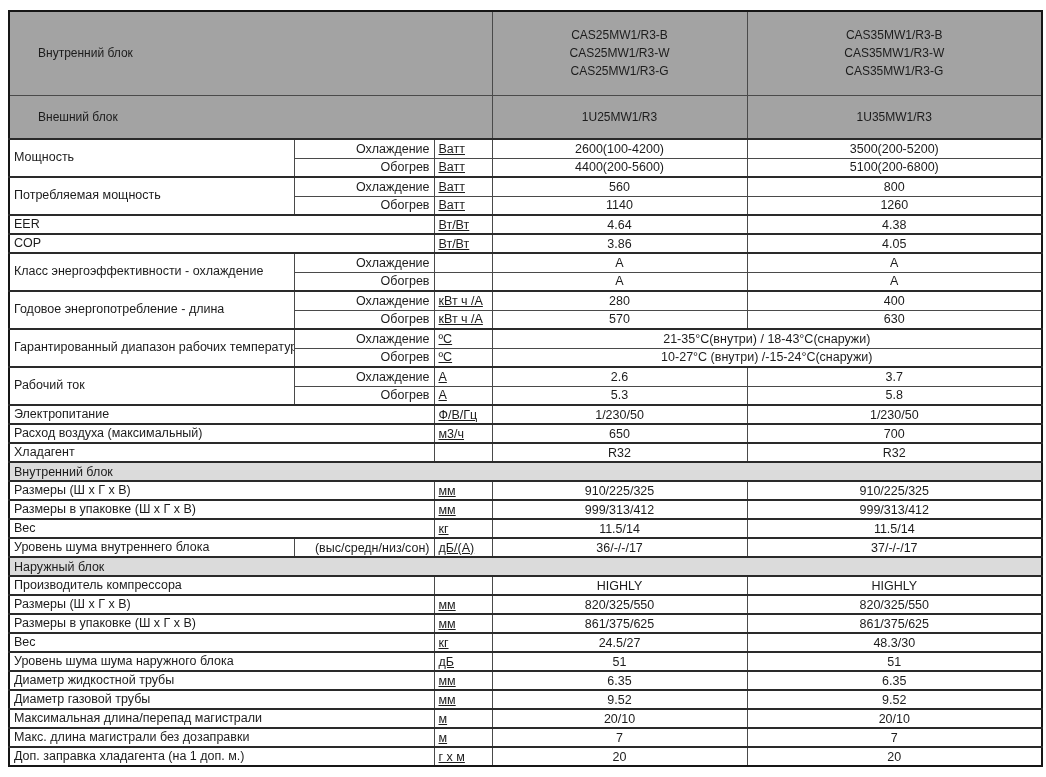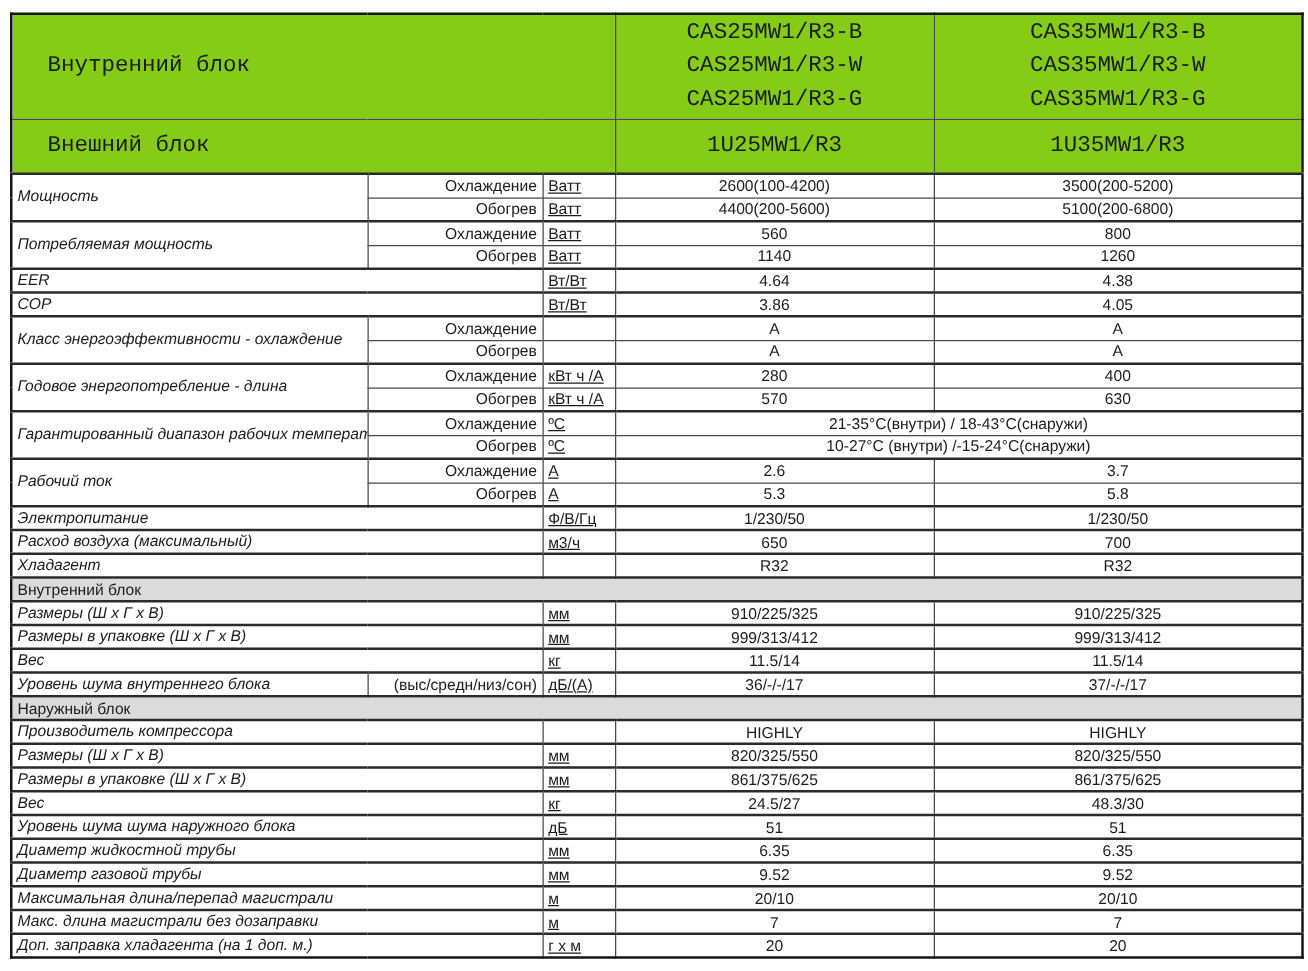--- a/index.html
+++ b/index.html
@@ -33,42 +33,40 @@
     border: 1px solid #4a4a4a;
     padding: 0 4px;
     font-weight: normal;
     overflow: hidden;
     white-space: nowrap;
   }
   
   tr.hdr-row-1 { height: 84px; }
   tr.hdr-row-2 { height: 44px; }
   tr.hdr-row-1 th, tr.hdr-row-2 th {
-    background: #84cc16;
-    font-size: 18px;
+    background: #a3a3a3;
+    font-size: 12px;
     text-align: center;
     vertical-align: middle;
-    font-family: Liberation Mono, monospace;
   }
   th.hdr-label {
     text-align: left !important;
     padding-left: 28px !important;
   }
   tr.hdr-row-2 th { border-bottom: 1px solid #15803d; }
   .model-line { display: block; line-height: 1.5; }
   
   tbody tr { height: 19px; }
   tbody tr.gs td { border-top: 2px solid #2a2a2a; }
   td.c-label {
     text-align: left;
     padding-left: 28px;
     vertical-align: middle;
     white-space: normal;
     line-height: 1.25;
-    font-style: italic;
   }
   td.c-sub   { text-align: right; padding-left: 7px; }
   td.c-unit  { text-align: left; padding-left: 6px; text-decoration: underline; }
   td.c-val   { text-align: center; }
   td.c-section {
     background: #dbdbdb;
     text-align: left;
     padding-left: 28px;
   }
 </style>

